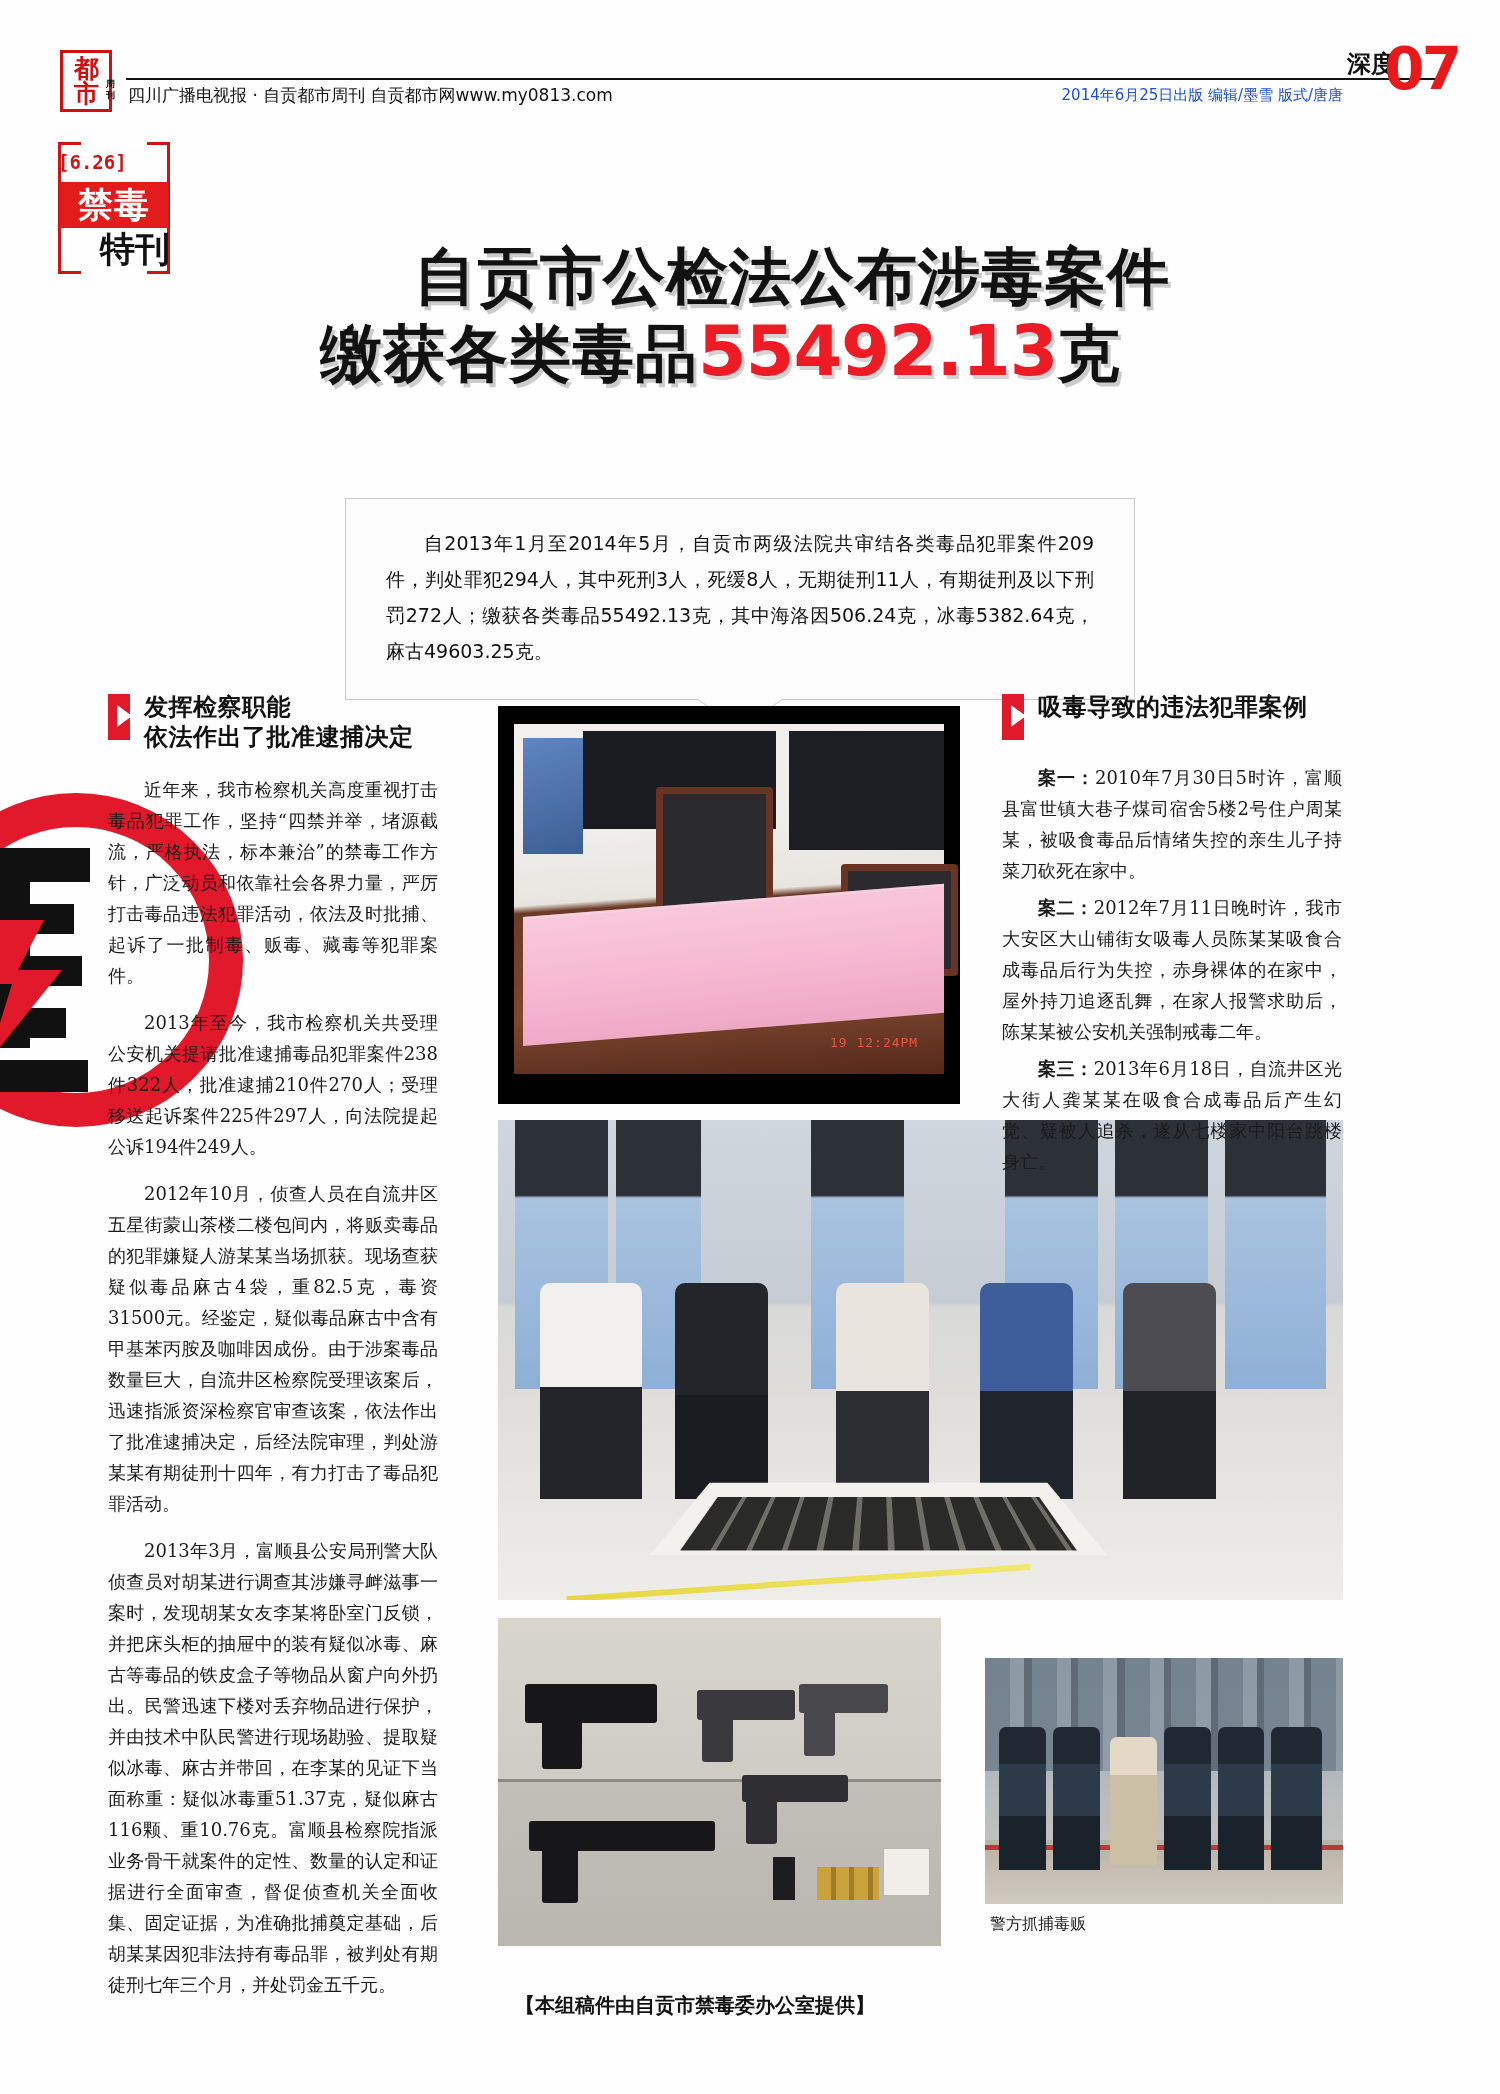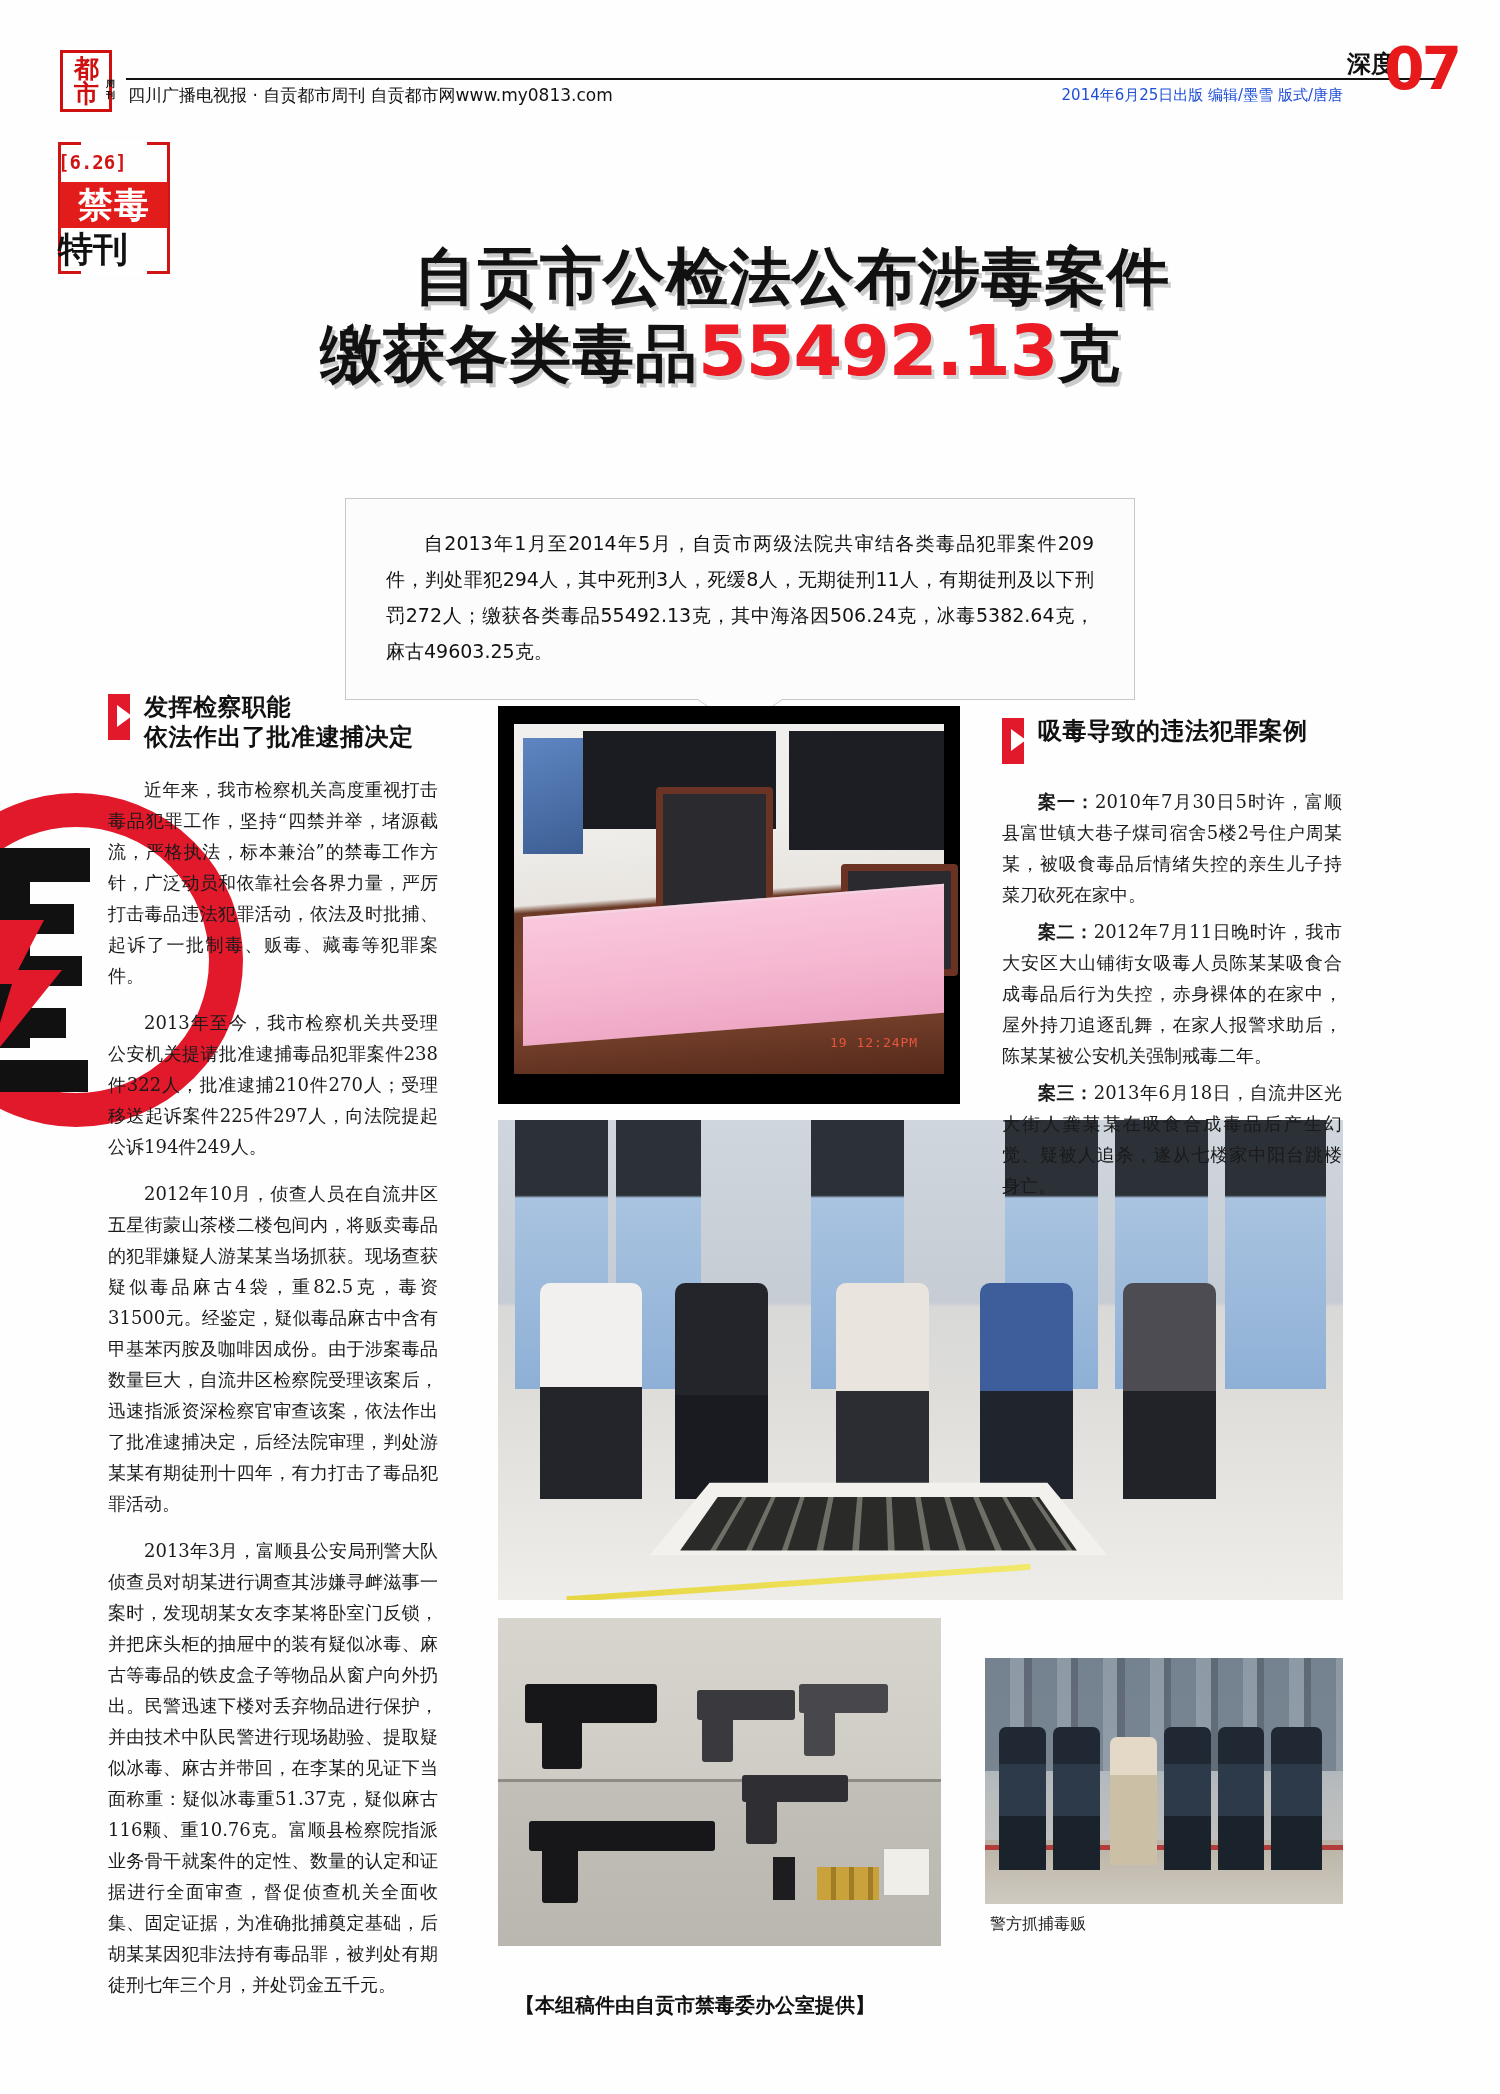--- a/index.html
+++ b/index.html
@@ -122,21 +122,21 @@
     display: flex; align-items: center; justify-content: center;
   }
   .badge-band span {
     color: #fff; font-weight: 900;
     font-size: 35px; line-height: 36px;
     letter-spacing: 1px;
   }
   .badge-bottom {
     position: absolute;
     left: 0; right: 0; top: 88px;
-    text-align: left;
+    text-align: right;
     color: #111;
     font-weight: 900;
     font-size: 35px;
     line-height: 38px;
   }
 
   
   .headline {
     position: absolute;
     left: 320px; top: 240px;
@@ -214,21 +214,21 @@
 
   
   .col-left {
     position: absolute;
     left: 108px; top: 692px;
     width: 330px;
     z-index: 3;
   }
   .col-right {
     position: absolute;
-    left: 1002px; top: 716px;
+    left: 1002px; top: 692px;
     width: 340px;
     z-index: 3;
   }
   .sec-head {
     display: flex;
     align-items: flex-start;
     gap: 14px;
     margin-bottom: 22px;
   }
   .sec-marker {

